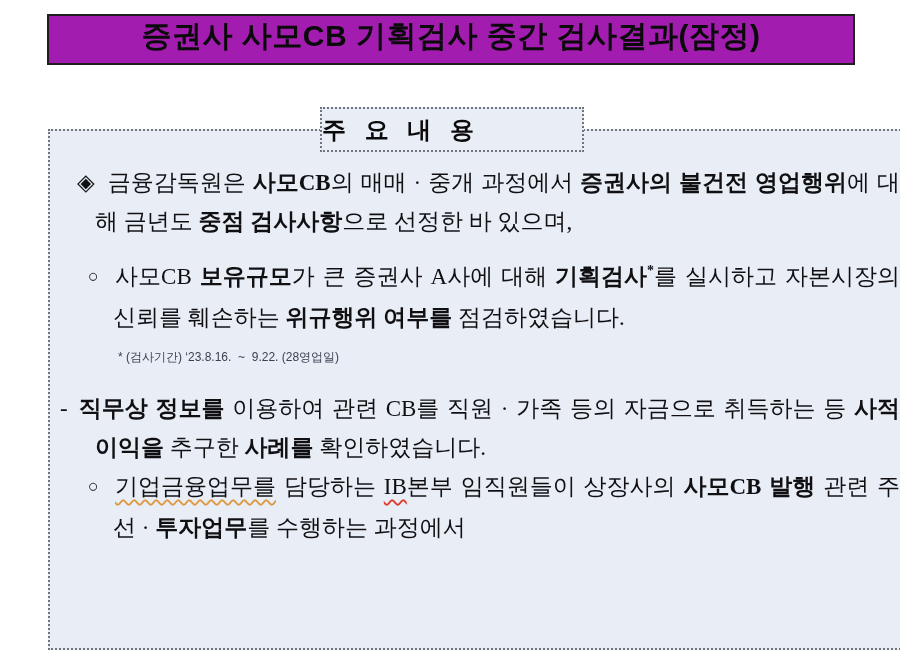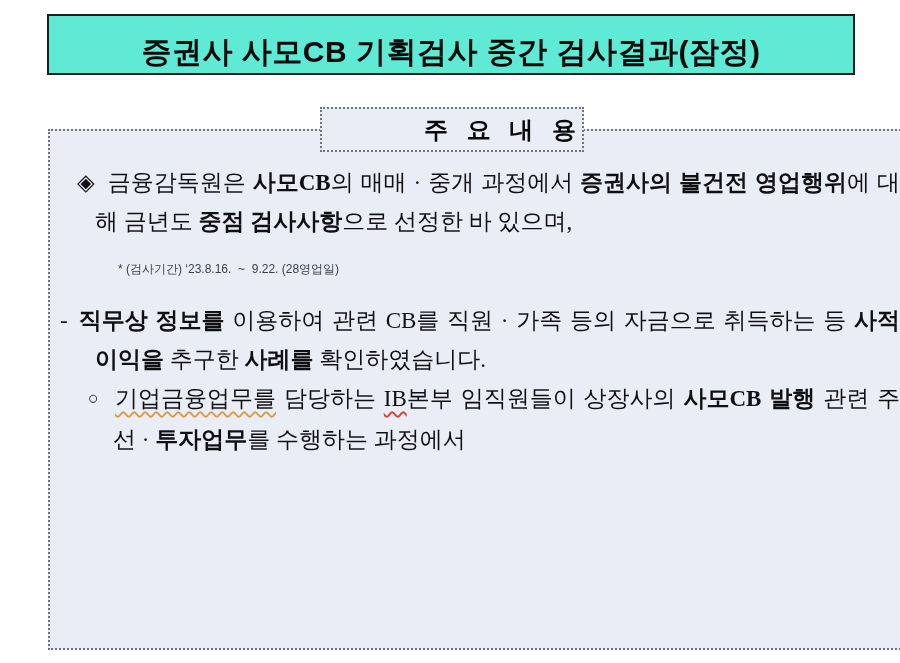--- a/index.html
+++ b/index.html
@@ -12,32 +12,32 @@
     --sq-red:#e03b2f;
   }
   html,body{margin:0;padding:0;}
   body{
     width:900px;height:663px;position:relative;overflow:hidden;
     background:#ffffff;
     font-family:"Liberation Serif", serif;
     color:var(--body-text);
   }
   .title-box{
-    position:absolute;left:47px;top:14px;width:808px;height:61px;
+    position:absolute;left:47px;top:14px;width:808px;height:51px;
     box-sizing:border-box;border:2px solid var(--title-border);
-    background:#5eead4;
-    display:flex;align-items:flex-end;justify-content:center;
+    background:#a21caf;
+    display:flex;align-items:flex-start;justify-content:center;
     font-family:"Liberation Sans", sans-serif;
     font-weight:800;font-size:30px;letter-spacing:0.5px;color:#0a0a0a;
   }
   .summary-box{
     position:absolute;left:320px;top:107px;width:264px;height:45px;
     box-sizing:border-box;border:2px dotted var(--dot-border);
     background:var(--panel-bg);z-index:2;
-    display:flex;align-items:center;justify-content:flex-end;
+    display:flex;align-items:center;justify-content:flex-start;
     font-family:"Liberation Sans", sans-serif;
     font-weight:800;font-size:24px;letter-spacing:6px;color:#0a0a0a;
   }
   .main-panel{
     position:absolute;left:48px;top:129px;width:864px;height:521px;
     box-sizing:border-box;border:2px dotted var(--dot-border);
     background:var(--panel-bg);z-index:1;
     padding:32px 10px 0 24px;overflow:hidden;
   }
   .para{
@@ -79,17 +79,18 @@
   <span>증권사 사모CB 기획검사 중간 검사결과(잠정)</span>
 </div>
 
 <div class="summary-box">
   <span>주 요 내 용</span>
 </div>
 
 <div class="main-panel">
   <div>
       <div class="para diamond"><span class="marker diamond">◈</span><span>금융감독원은 </span><span class="bold">사모CB</span><span>의 매매 · 중개 과정에서 </span><span class="bold">증권사의 불건전 영업행위</span><span>에 대해 금년도 </span><span class="bold">중점 검사사항</span><span>으로 선정한 바 있으며,</span></div>
+      <div class="para circle"><span class="marker circle">○</span><span>사모CB </span><span class="bold">보유규모</span><span>가 큰 증권사 A사에 대해 </span><span class="bold">기획검사</span><span class="bold sup">*</span><span>를 실시하고 자본시장의 신뢰를 훼손하는 </span><span class="bold">위규행위 여부를</span><span> 점검하였습니다.</span></div>
       <div class="footnote">* (검사기간) ‘23.8.16.  ~  9.22. (28영업일)</div>
       <div class="para dash"><span class="marker dash">-</span><span class="bold">직무상 정보를</span><span> 이용하여 관련 CB를 직원 · 가족 등의 자금으로 취득하는 등 </span><span class="bold">사적 이익을</span><span> 추구한 </span><span class="bold">사례를</span><span> 확인하였습니다.</span></div>
       <div class="para circle p4"><span class="marker circle">○</span><span class="sq-orange">기업금융업무를</span><span> 담당하는 </span><span class="sq-red">IB</span><span>본부 임직원들이 상장사의 </span><span class="bold">사모CB 발행</span><span> 관련 주선 · </span><span class="bold">투자업무</span><span>를 수행하는 과정에서</span></div>
     </div>
 </div>
 
 </body></html>

